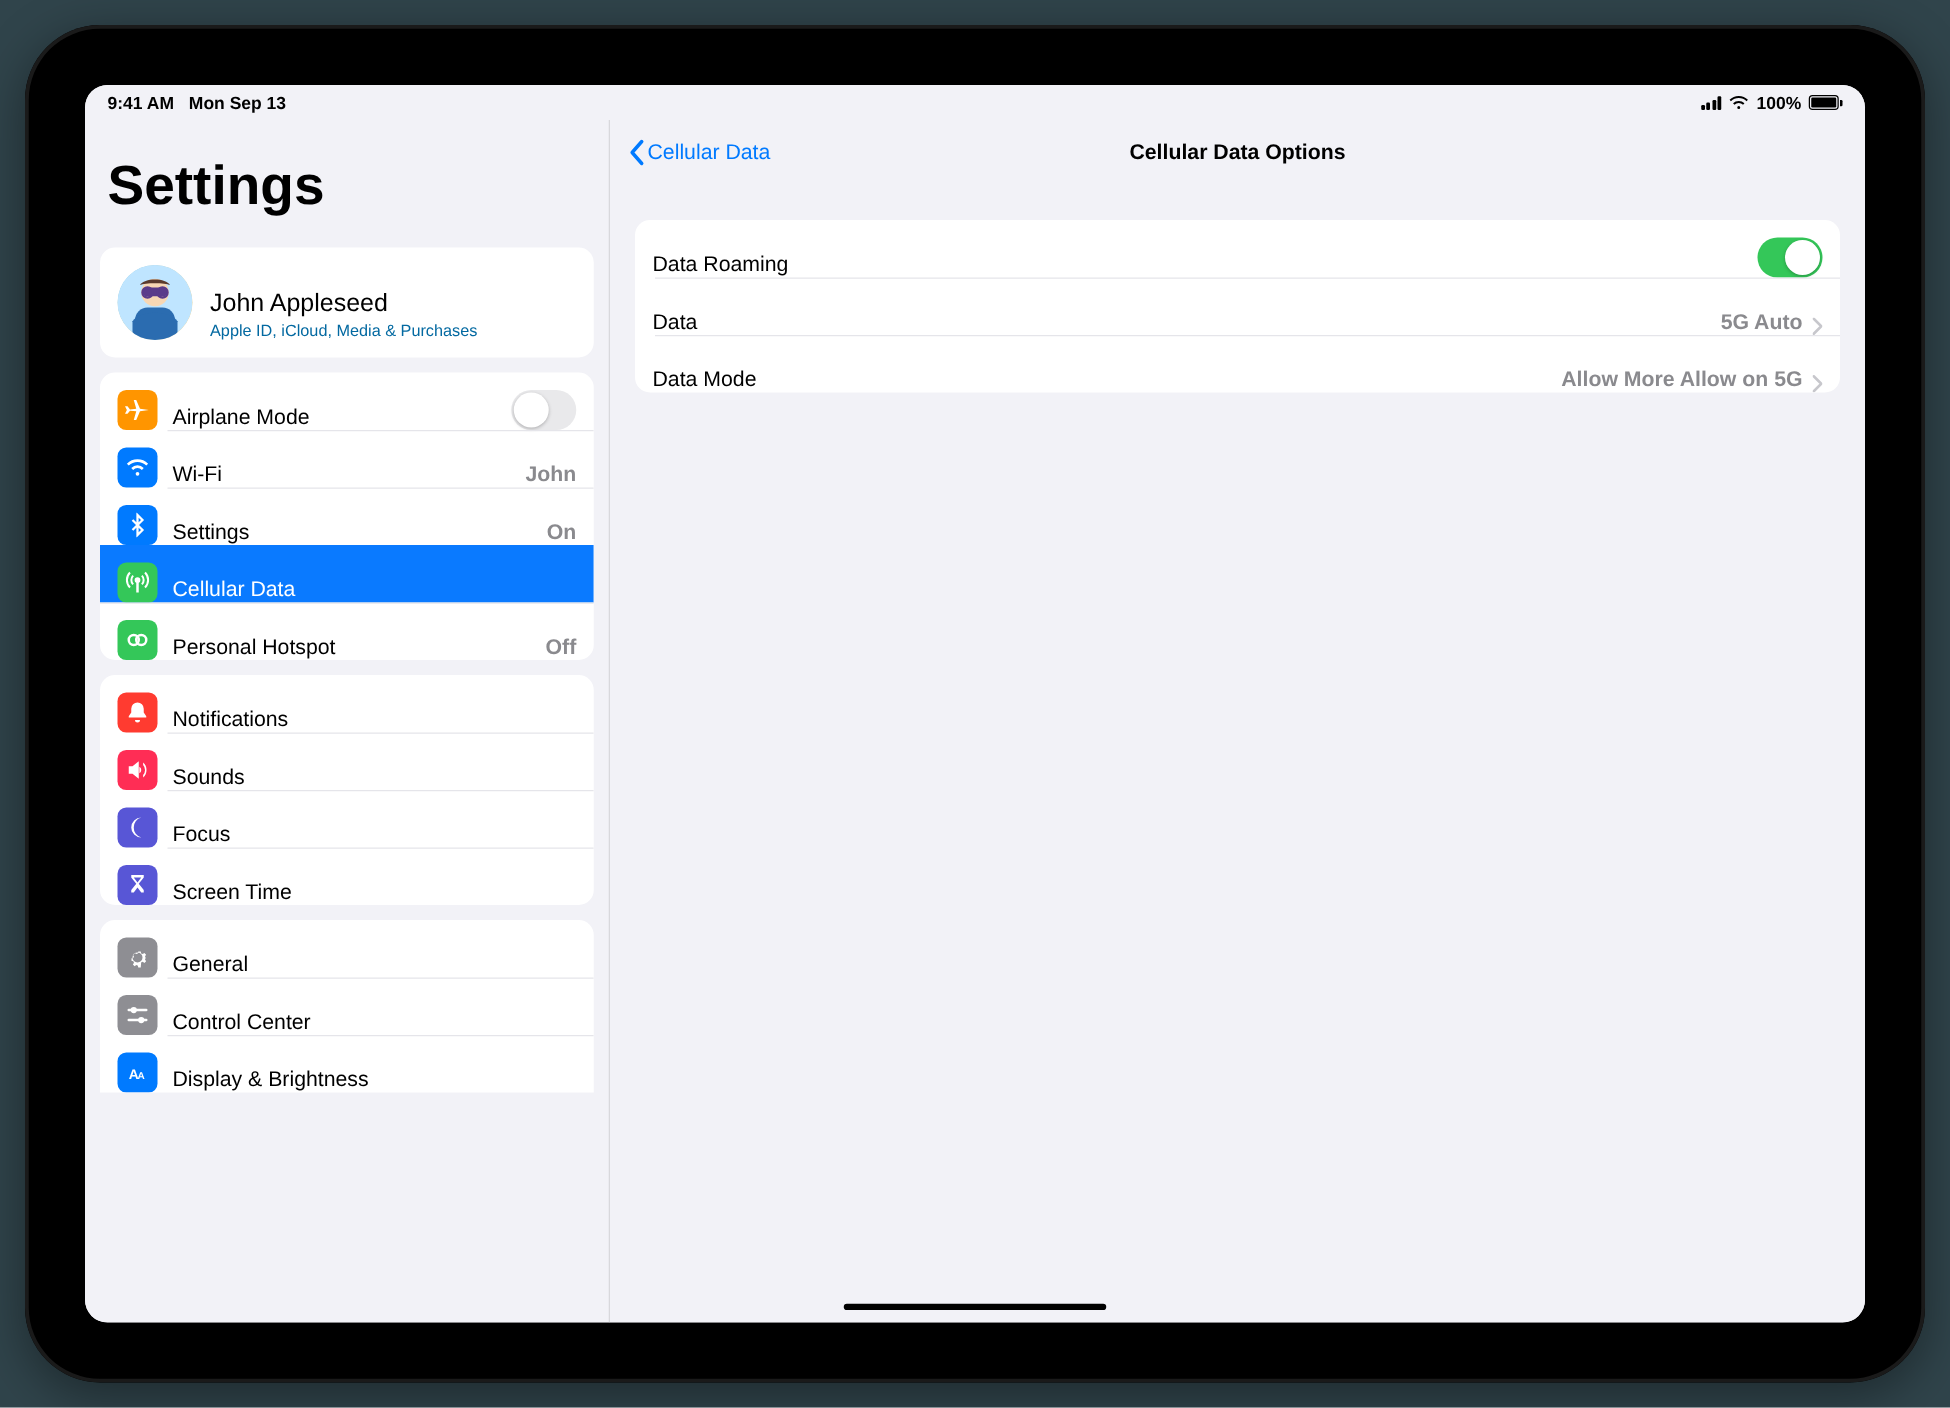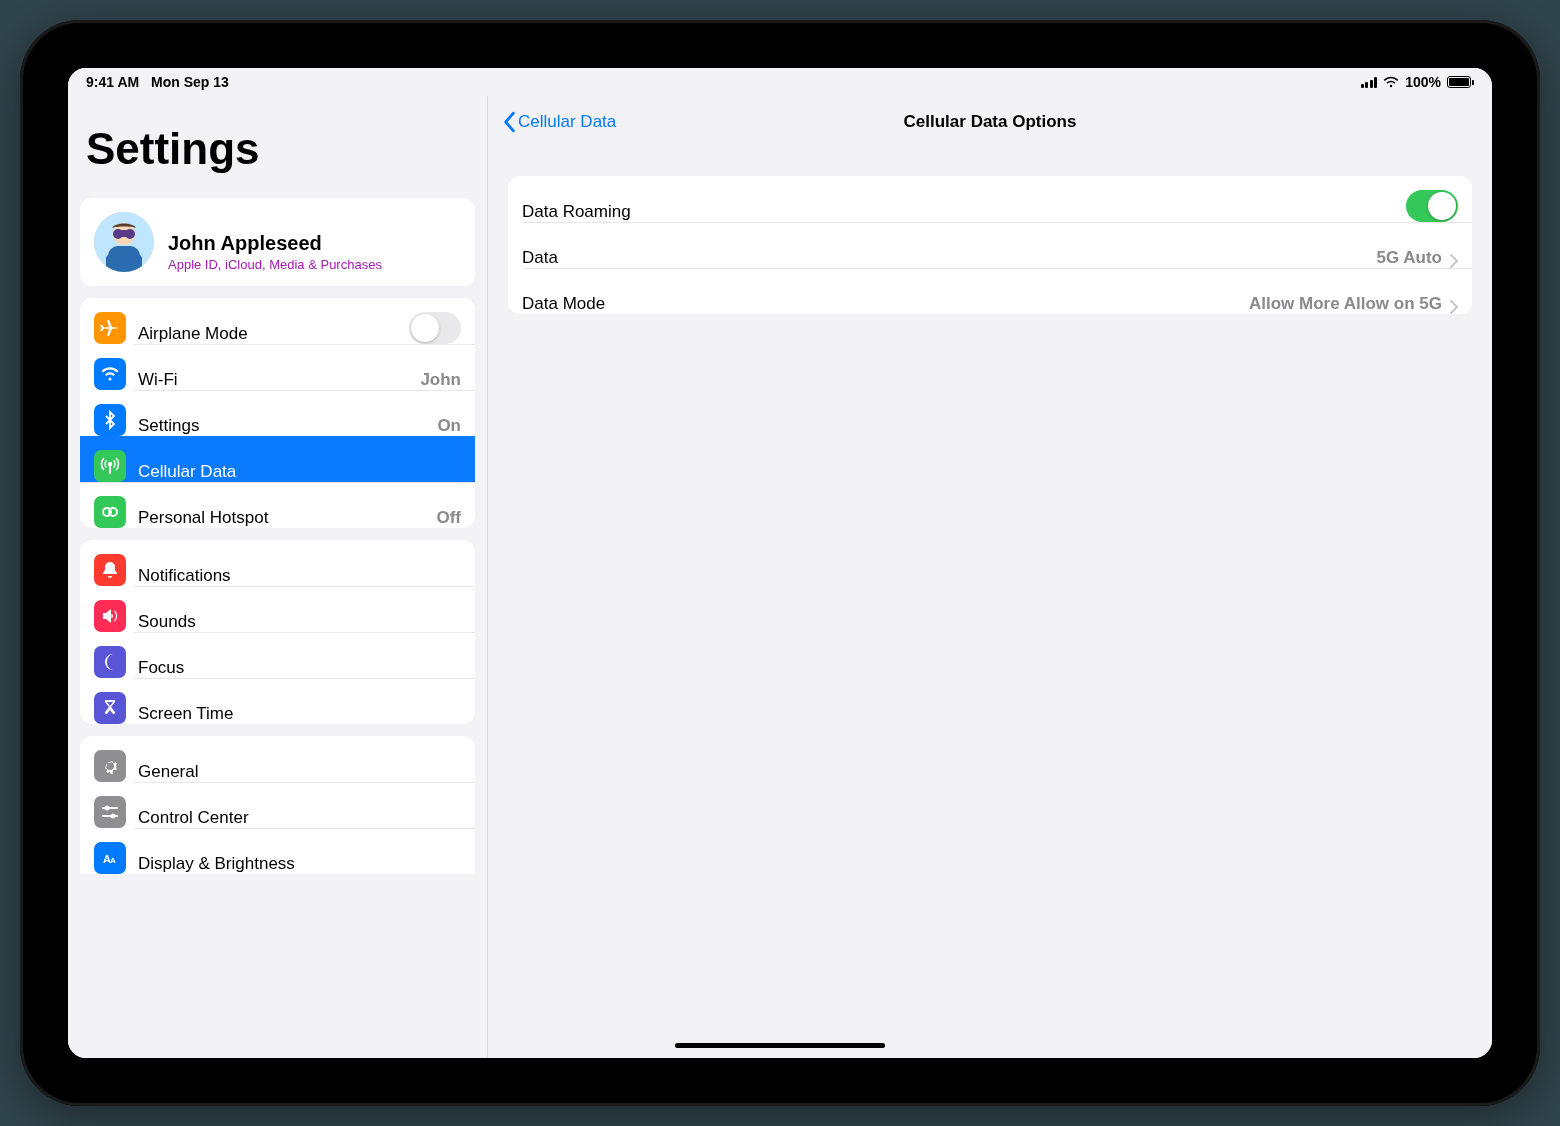--- a/index.html
+++ b/index.html
@@ -61,22 +61,22 @@
   .sidebar h1 { font-size: 44px; font-weight:700; padding: 28px 18px 12px; }
   .group { margin: 12px 12px 0; background:#fff; border-radius:12px; overflow:hidden; }
   .group.scroll-cut { border-bottom-left-radius:0; border-bottom-right-radius:0;}
   .row { display:flex; align-items:flex-end; min-height:46px; padding: 0 14px; position:relative; }
   .row + .row::before { content:""; position:absolute; top:0; left:54px; right:0; height:1px; background:#e5e5ea;}
   .row.account { padding:14px; }
   .row .icon { width:32px; height:32px; border-radius:7px; display:flex; align-items:center; justify-content:center; margin-right:12px; color:#fff; flex-shrink:0;}
   .row.account .avatar { width:60px; height:60px; border-radius:50%; margin-right:14px; background:linear-gradient(135deg,#8ed3ff,#ffd98c); display:flex; align-items:center; justify-content:center; overflow:hidden; flex-shrink:0;}
   .row .label { font-size:17px; color:#000; flex:1; }
   .row.account .texts { flex:1; }
-  .row.account .name { font-size:20px; font-weight:700; }
-  .row.account .sub { font-size:13px; color:#a21caf; margin-top:2px;}
+  .row.account .name { font-size:20px; font-weight:400; }
+  .row.account .sub { font-size:13px; color:#0369a1; margin-top:2px;}
   .row .value { font-size:17px; color:#8a8a8e;font-weight:bold; }
   .row.selected { background:#0a7aff; }
   .row.selected .label { color:#fff; }
   .row.selected::before { display:none;}
   .row.selected + .row::before { left:0; }
   .toggle { width:52px; height:32px; border-radius:16px; background:#e9e9eb; position:relative; flex-shrink:0;}
   .toggle::after { content:""; position:absolute; top:2px; left:2px; width:28px; height:28px; background:#fff; border-radius:50%; box-shadow:0 1px 3px rgba(0,0,0,.25);}
   .toggle.on { background:#34c759;}
   .toggle.on::after { left:auto; right:2px;}
   .detail { flex:1; background:#f2f2f7; display:flex; flex-direction:column; }

